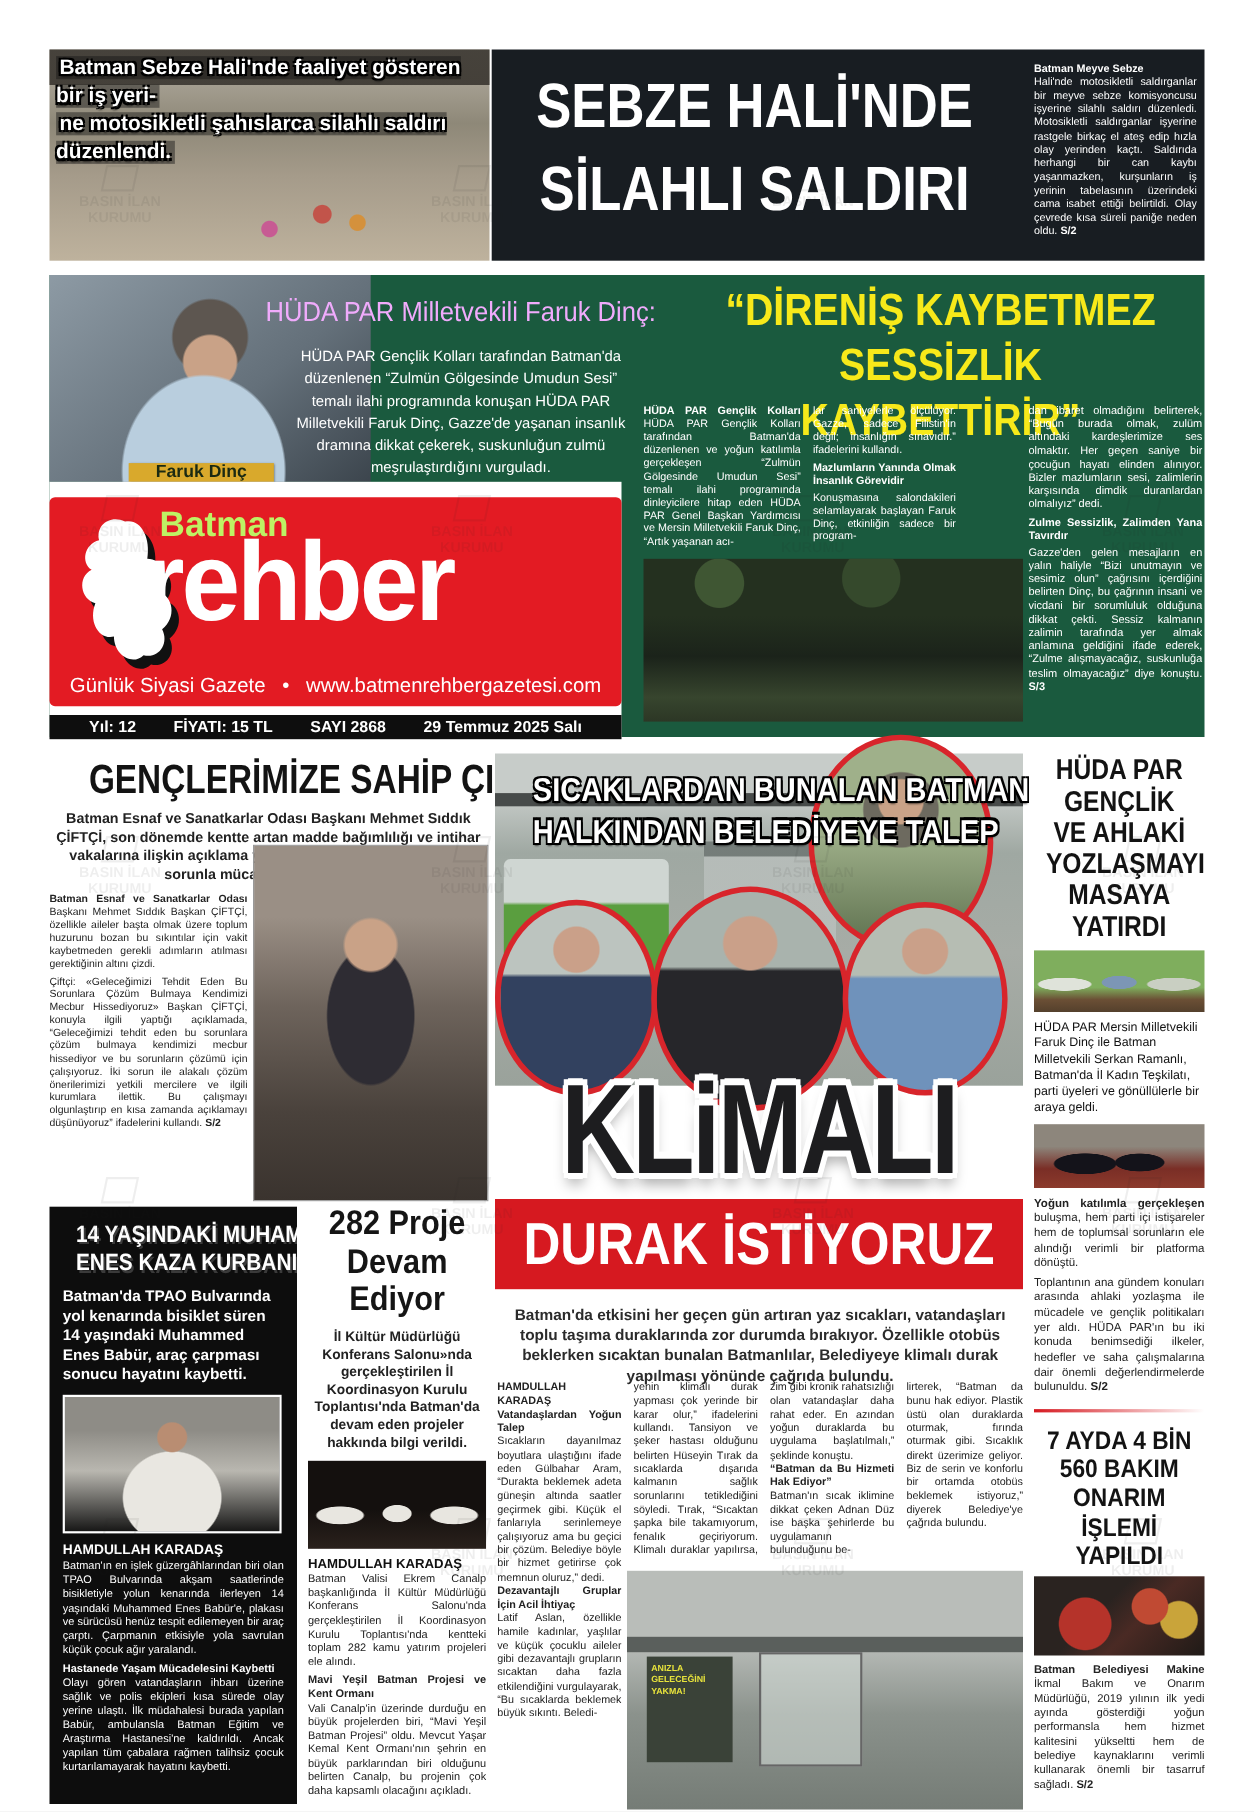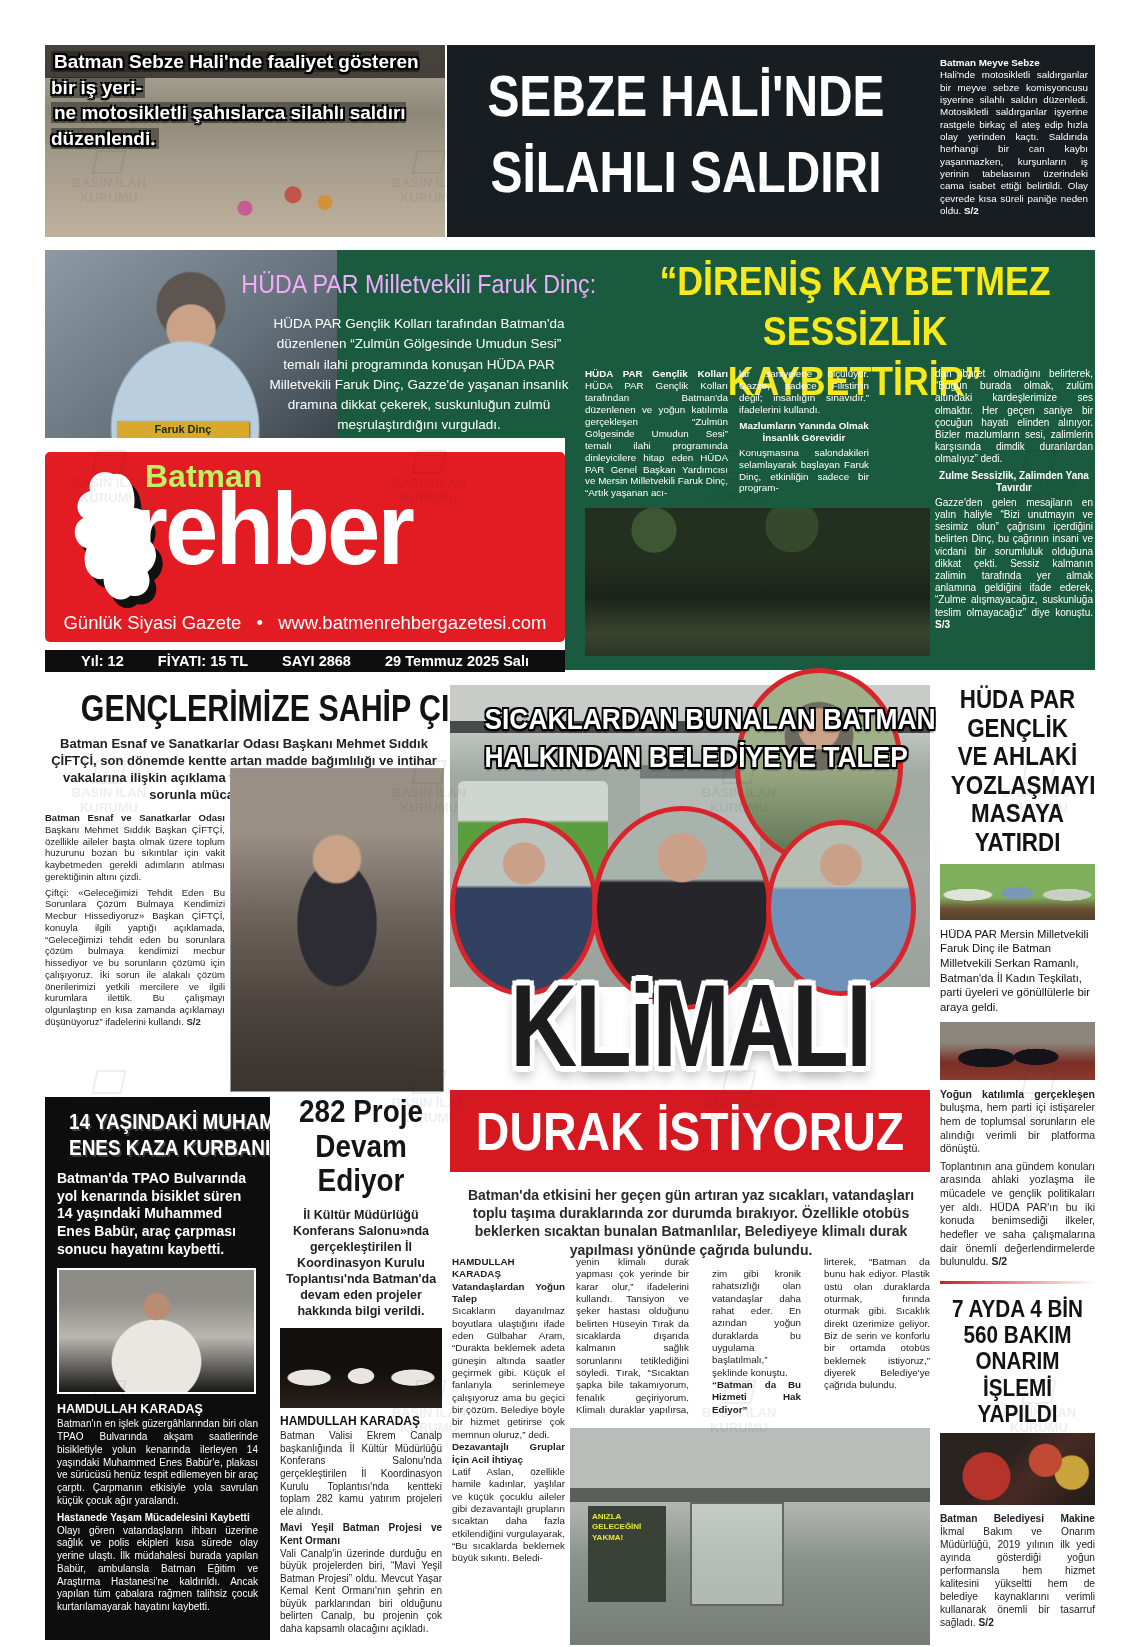--- a/index.html
+++ b/index.html
@@ -6,21 +6,21 @@
   .page{position:relative;width:1140px;height:1647px;background:#ffffff;margin:0 auto;overflow:hidden;
         font-family:"Liberation Sans", sans-serif;color:#222;}
   .abs{position:absolute;}
   .photo{position:absolute;overflow:hidden;}
   .b{font-weight:bold;}
   .cond{display:block;transform-origin:50% 50%;}
   .jt{text-align:justify;}
   p{margin:0 0 4px 0;}
   .outline-b{text-shadow:-2px -2px 0 #000,2px -2px 0 #000,-2px 2px 0 #000,2px 2px 0 #000,0 3px 2px rgba(0,0,0,.6);}
   .outline-w{text-shadow:-5px -5px 0 #fff,5px -5px 0 #fff,-5px 5px 0 #fff,5px 5px 0 #fff,-6px 0 0 #fff,6px 0 0 #fff,0 -6px 0 #fff,0 6px 0 #fff,0 10px 14px rgba(0,0,0,.35);}
-  .gsub{font-weight:bold;text-align:center;margin:3px 0;}
+  .gsub{font-weight:bold;margin:3px 0;}
   .wm{position:absolute;z-index:60;opacity:.07;color:#222;font-weight:bold;font-size:13px;line-height:1.15;
       width:78px;text-align:center;pointer-events:none;}
   .wm::before{content:"";display:block;width:26px;height:20px;border:2px solid #222;margin:0 auto 2px auto;transform:skewX(-12deg);}
   .circle{position:absolute;border:5px solid #d8252b;border-radius:50%;overflow:hidden;z-index:2;}
 </style>
 </head>
 <body>
 
 <div class="page">
 
@@ -52,21 +52,21 @@
   <div class="abs" style="left:45px;top:250px;width:1050px;height:420px;background:#1a5a3e;">
 
     <div class="photo" style="left:0;top:0;width:292px;height:188px;
                 background:
                   radial-gradient(ellipse at 48% 95%, #b9cede 0 34%, transparent 35%),
                   radial-gradient(circle at 50% 42%, #c9a287 0 13%, transparent 14%),
                   radial-gradient(circle at 50% 30%, #5d5650 0 17%, transparent 18%),
                   linear-gradient(140deg,#8d9aa4,#64707a 60%,#3c454d);">
     </div>
     <div class="abs" style="left:72px;top:171px;width:132px;height:17px;background:#d9a92c;color:#1b2a12;
-                font-size:11px;font-weight:bold;text-align:center;line-height:17px;box-shadow:1px 1px 2px rgba(0,0,0,.5);">Faruk Dinç</div>
+                font-size:16px;font-weight:bold;text-align:center;line-height:17px;box-shadow:1px 1px 2px rgba(0,0,0,.5);">Faruk Dinç</div>
 
     <div class="abs" style="left:182px;top:20px;width:410px;color:#f0abfc;font-size:25px;white-space:nowrap;">
       <span class="cond" style="transform:scaleX(0.93);">HÜDA PAR Milletvekili Faruk Dinç:</span>
     </div>
     <div class="abs" style="left:218px;top:64px;width:312px;color:#fff;font-size:13.5px;font-weight:500;line-height:1.5;text-align:center;">HÜDA PAR Gençlik Kolları tarafından Batman'da düzenlenen “Zulmün Gölgesinde Umudun Sesi” temalı ilahi programında konuşan HÜDA PAR Milletvekili Faruk Dinç, Gazze'de yaşanan insanlık dramına dikkat çekerek, suskunluğun zulmü meşrulaştırdığını vurguladı.</div>
 
     <div class="abs" style="left:575px;top:6px;width:470px;text-align:center;color:#f7e91a;font-weight:900;font-size:41px;line-height:1.22;">
       <span class="cond" style="transform:scaleX(0.87);">“DİRENİŞ KAYBETMEZ</span>
       <span class="cond" style="transform:scaleX(0.87);">SESSİZLİK KAYBETTİRİR”</span>
     </div>
@@ -217,21 +217,21 @@
 
   <div class="abs jt" style="left:452px;top:1256px;width:113px;height:386px;font-size:9.8px;line-height:1.26;color:#222;overflow:hidden;">
     <p style="margin:0;"><span class="b">HAMDULLAH KARADAŞ</span><br>
     <span class="b">Vatandaşlardan Yoğun Talep</span><br>
     <span>Sıcakların dayanılmaz boyutlara ulaştığını ifade eden Gülbahar Aram, “Durakta beklemek adeta güneşin altında saatler geçirmek gibi. Küçük el fanlarıyla serinlemeye çalışıyoruz ama bu geçici bir çözüm. Belediye böyle bir hizmet getirirse çok memnun oluruz,” dedi.</span><br>
     <span class="b">Dezavantajlı Gruplar İçin Acil İhtiyaç</span><br>
     <span>Latif Aslan, özellikle hamile kadınlar, yaşlılar ve küçük çocuklu aileler gibi dezavantajlı grupların sıcaktan daha fazla etkilendiğini vurgulayarak, “Bu sıcaklarda beklemek büyük sıkıntı. Beledi-</span></p>
   </div>
   <div class="abs jt" style="left:576px;top:1256px;width:113px;height:160px;font-size:9.8px;line-height:1.26;color:#222;overflow:hidden;">yenin klimalı durak yapması çok yerinde bir karar olur,” ifadelerini kullandı. Tansiyon ve şeker hastası olduğunu belirten Hüseyin Tırak da sıcaklarda dışarıda kalmanın sağlık sorunlarını tetiklediğini söyledi. Tırak, “Sıcaktan şapka bile takamıyorum, fenalık geçiriyorum. Klimalı duraklar yapılırsa, bi-</div>
   <div class="abs jt" style="left:700px;top:1256px;width:113px;height:160px;font-size:9.8px;line-height:1.26;color:#222;overflow:hidden;">
-    <p style="margin:12px;"><span>zim gibi kronik rahatsızlığı olan vatandaşlar daha rahat eder. En azından yoğun duraklarda bu uygulama başlatılmalı,” şeklinde konuştu.</span><br>
+    <p style="margin:0;"><span>zim gibi kronik rahatsızlığı olan vatandaşlar daha rahat eder. En azından yoğun duraklarda bu uygulama başlatılmalı,” şeklinde konuştu.</span><br>
     <span class="b">“Batman da Bu Hizmeti Hak Ediyor”</span><br>
     <span>Batman'ın sıcak iklimine dikkat çeken Adnan Düz ise başka şehirlerde bu uygulamanın bulunduğunu be-</span></p>
   </div>
   <div class="abs jt" style="left:824px;top:1256px;width:106px;height:160px;font-size:9.8px;line-height:1.26;color:#222;overflow:hidden;">lirterek, “Batman da bunu hak ediyor. Plastik üstü olan duraklarda oturmak, fırında oturmak gibi. Sıcaklık direkt üzerimize geliyor. Biz de serin ve konforlu bir ortamda otobüs beklemek istiyoruz,” diyerek Belediye'ye çağrıda bulundu.</div>
 
   <div class="photo" style="left:570px;top:1428px;width:360px;height:217px;
               background:linear-gradient(180deg,#b9bdb9 0 30%,#8b928c 60%,#757c76);">
     <div class="abs" style="left:0;top:60px;width:100%;height:14px;background:#5a5f5c;"></div>
     <div class="abs" style="left:18px;top:78px;width:78px;height:96px;background:#3a4238;color:#e8e33c;font-size:8px;font-weight:bold;
                 padding:6px 4px;box-sizing:border-box;line-height:1.3;">ANIZLA GELECEĞİNİ YAKMA!</div>

